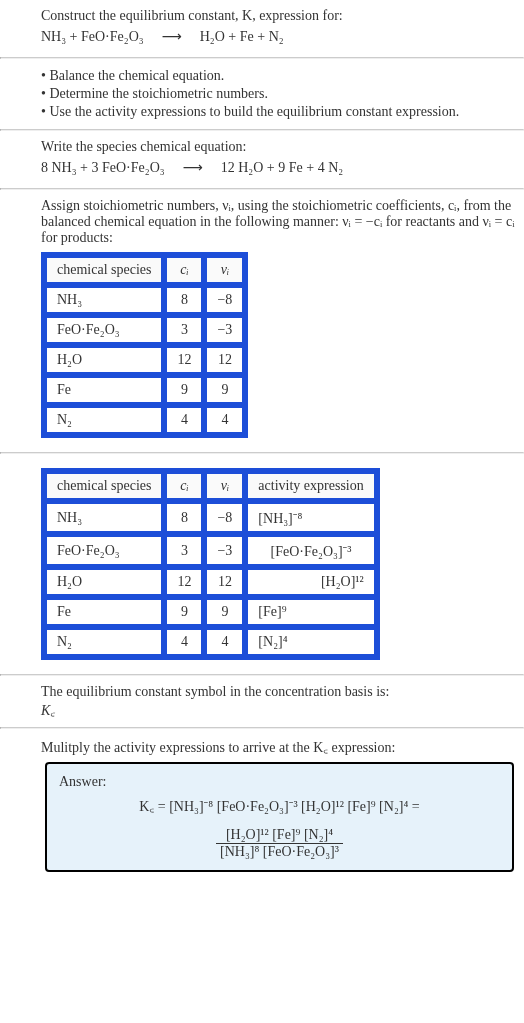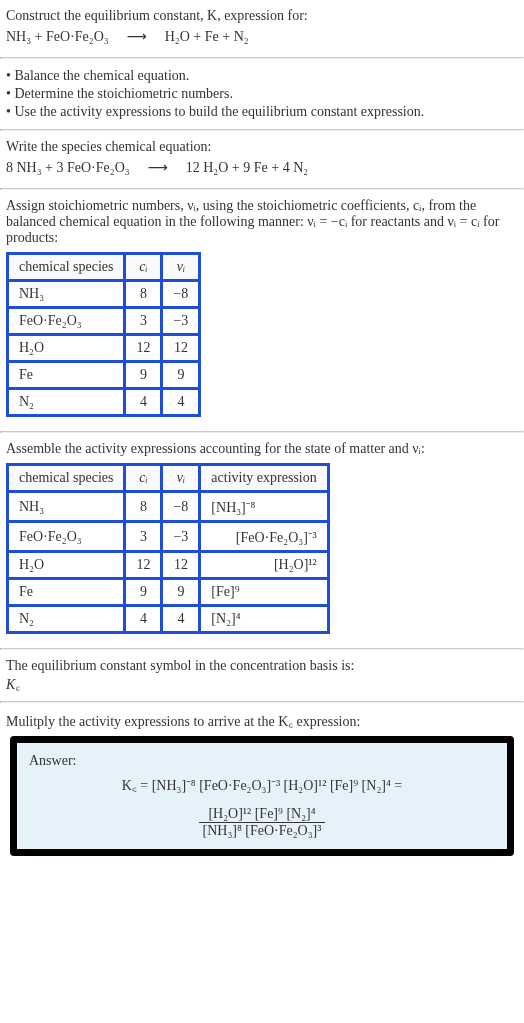--- a/index.html
+++ b/index.html
@@ -6,54 +6,55 @@
   margin: 0;
   padding: 0;
   font-family: Georgia, 'Times New Roman', serif;
   font-size: 14px;
   color: #333;
   background: #fff;
   width: 524px;
 }
 .section {
   padding: 8px 6px;
+  margin-left: 35px;
 }
 .divider {
   border-top: 1px solid #ccc;
   margin: 0;
 }
 .equation {
   font-family: Georgia, serif;
   padding: 4px 0;
 }
 .plan-list {
   padding-left: 0;
 }
 .plan-item {
   padding: 1px 0;
 }
 table.data {
   border-collapse: collapse;
   margin: 6px 0;
 }
 table.data th, table.data td {
-  border: 3px solid #1d4ed8;
+  border: 6px solid #1d4ed8;
   padding: 4px 10px;
   text-align: center;
   font-weight: normal;
 }
 table.data th {
   background: #fafafa;
 }
 .italic {
   font-style: italic;
 }
 .answer-box {
   background: #e6f2fa;
-  border: 7px solid #000000;
+  border: 2px solid #000000;
   border-radius: 4px;
   padding: 10px 12px;
   margin: 6px 4px;
 }
 .frac {
   display: inline-block;
   vertical-align: middle;
   text-align: center;
 }
 .frac .num {
@@ -144,40 +145,39 @@
       <td>4</td>
       <td>4</td>
     </tr>
   </tbody>
     </table>
 </div>
 
 <hr class="divider">
 
 <div class="section">
-  <div>Assemble the activity expressions accounting for the state of matter and νᵢ:</div>
   <table class="data">
     <tbody>
         <tr>
       <th>chemical species</th>
       <th class="italic">cᵢ</th>
       <th class="italic">νᵢ</th>
       <th>activity expression</th>
     </tr>
     <tr>
       <td style="text-align:left">NH₃</td>
       <td>8</td>
       <td>−8</td>
       <td style="text-align:left">[NH₃]⁻⁸</td>
     </tr>
     <tr>
       <td style="text-align:left">FeO·Fe₂O₃</td>
       <td>3</td>
       <td>−3</td>
-      <td style="text-align:right">[FeO·Fe₂O₃]⁻³</td>
+      <td style="text-align:center">[FeO·Fe₂O₃]⁻³</td>
     </tr>
     <tr>
       <td style="text-align:left">H₂O</td>
       <td>12</td>
       <td>12</td>
       <td style="text-align:right">[H₂O]¹²</td>
     </tr>
     <tr>
       <td style="text-align:left">Fe</td>
       <td>9</td>

